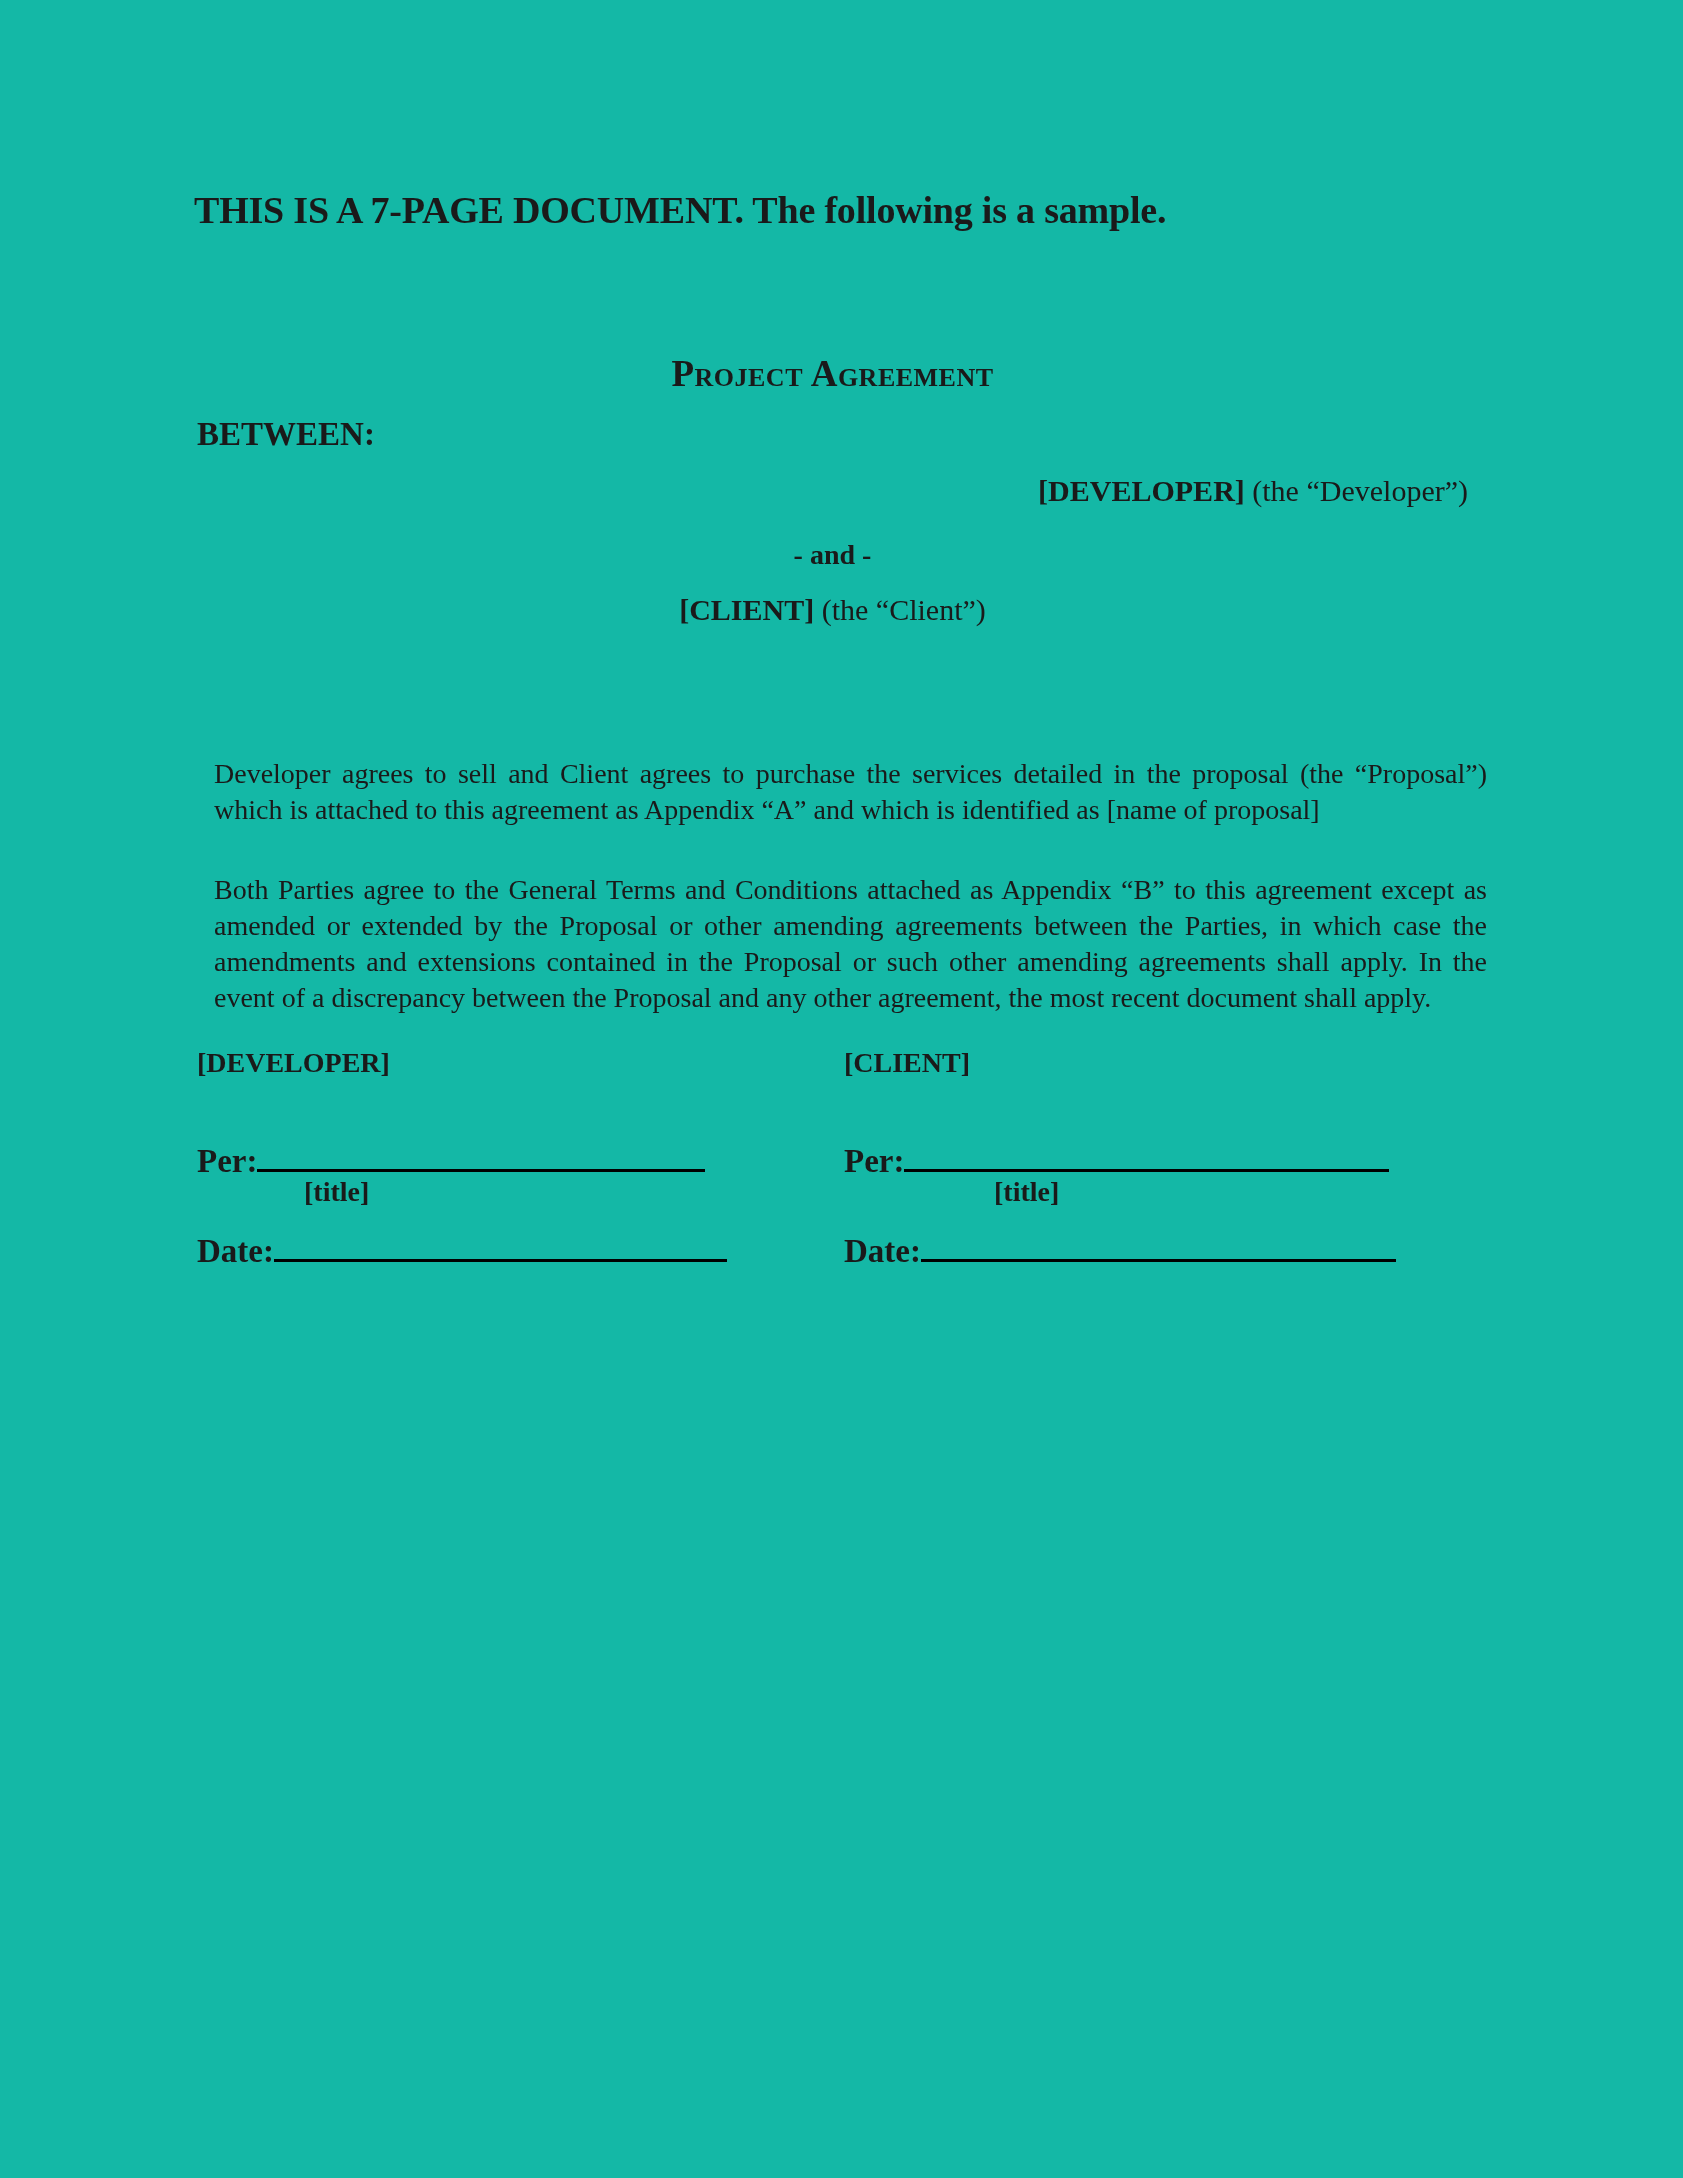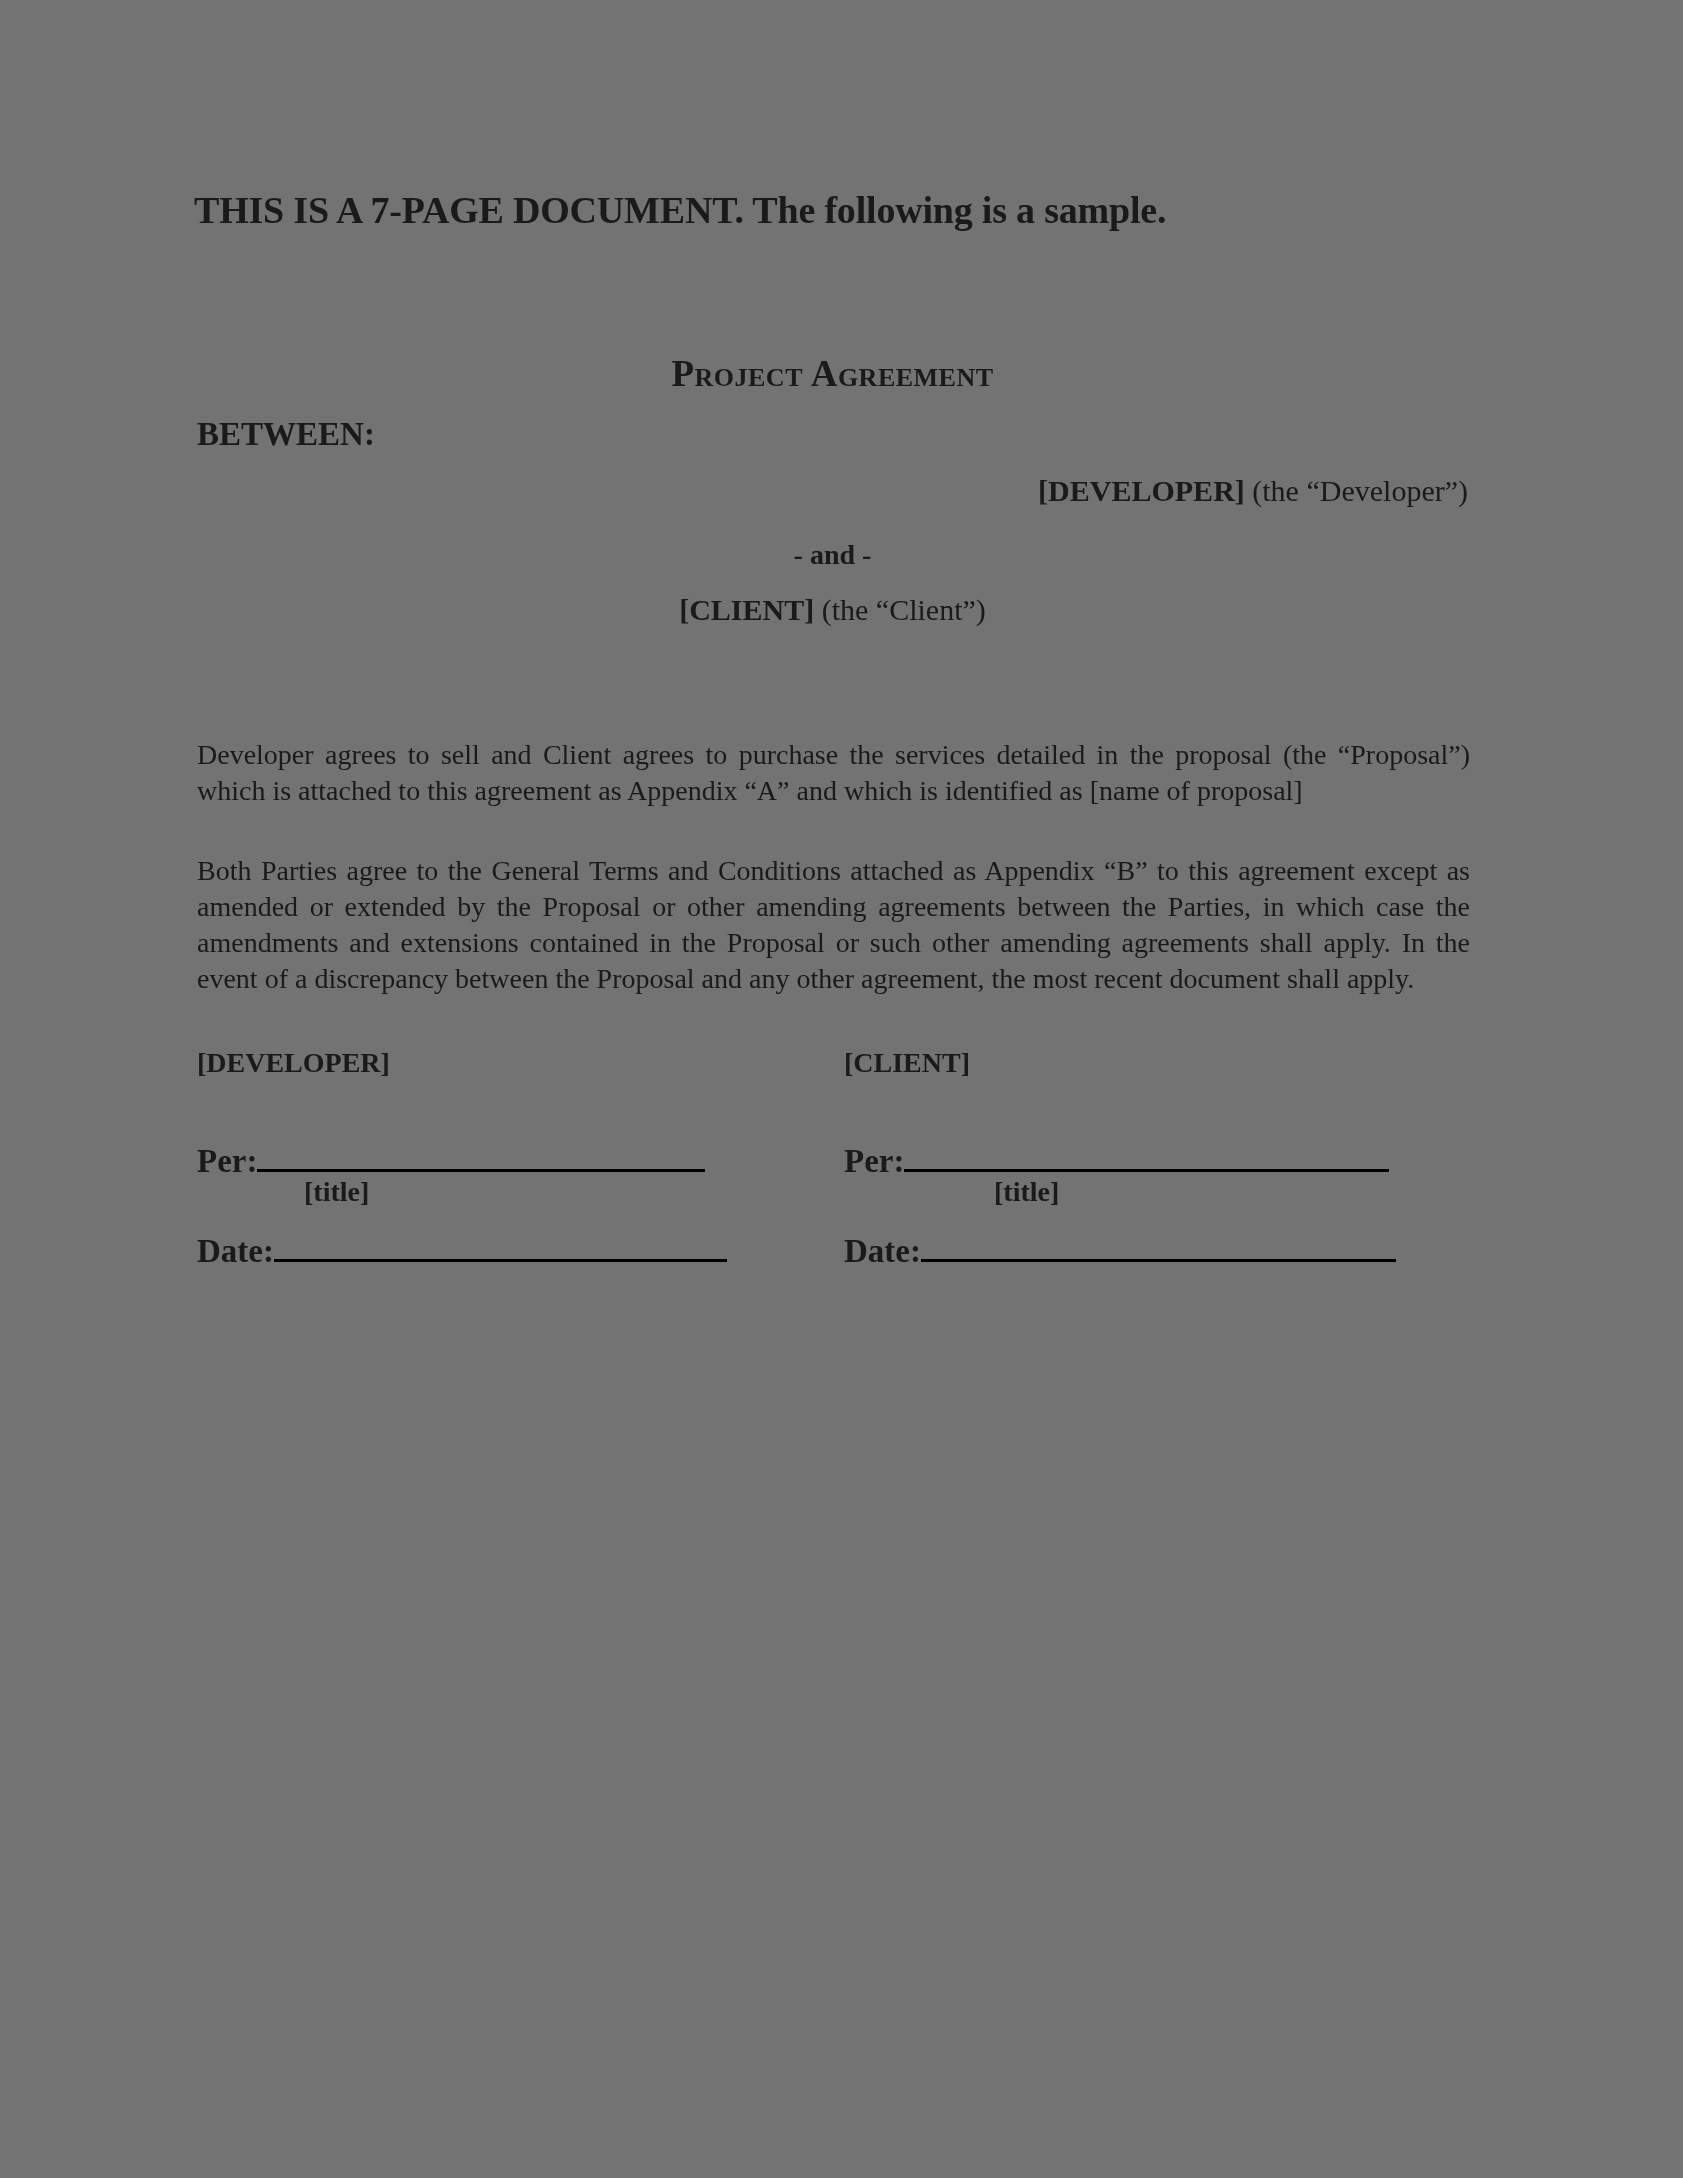--- a/index.html
+++ b/index.html
@@ -4,21 +4,21 @@
 <style>
   html, body {
     margin: 0;
     padding: 0;
     background: #ffffff;
   }
   .page {
     position: relative;
     width: 1683px;
     height: 2178px;
-    background: #737373;
+    background: #14b8a6;
     color: #1a1a1a;
     font-family: "Liberation Serif", "DejaVu Serif", serif;
     overflow: hidden;
   }
   .abs { position: absolute; }
 
   .notice {
     left: 194px;
     top: 188px;
     font-size: 38px;
@@ -48,25 +48,26 @@
     font-weight: bold;
   }
 
   .party-line { font-size: 30px; }
   .party1 { top: 474px; text-align: right; }
   .and-sep { top: 539px; font-size: 28px; font-weight: bold; }
   .party2 { top: 593px; }
   .party-name { font-weight: bold; }
 
   .body-par {
-    left: 197px;
+    left: 214px;
     width: 1273px;
     font-size: 28px;
     line-height: 36px;
     text-align: justify;
+    margin-top: 19px;
   }
   .par1 { top: 737px; }
   .par2 { top: 853px; }
 
   .sig-col-left  { left: 197px;  width: 540px; }
   .sig-col-right { left: 844px;  width: 554px; }
 
   .sig-header {
     top: 1047px;
     font-size: 28px;

